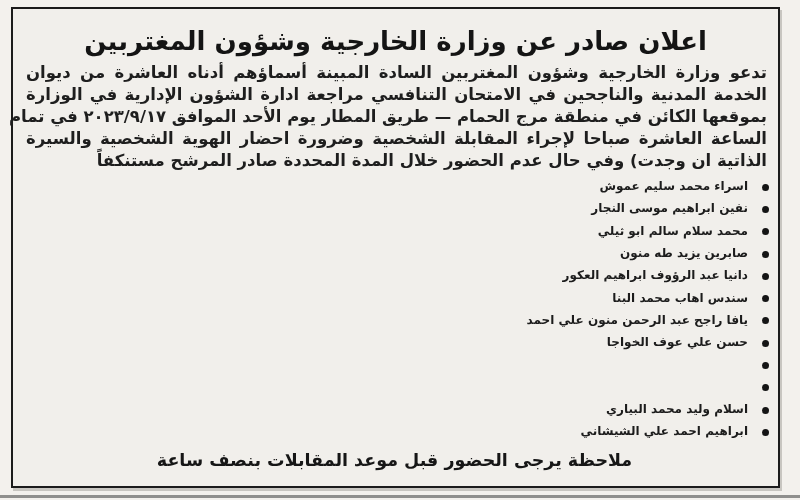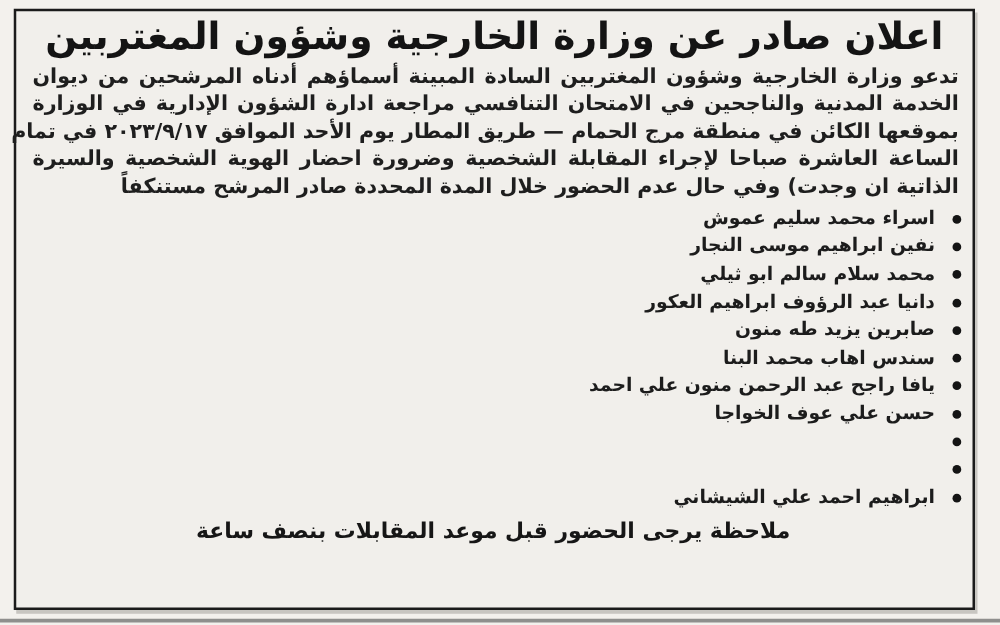--- a/index.html
+++ b/index.html
@@ -22,23 +22,23 @@
     left: 11px;
     top: 7px;
     width: 765px;
     height: 477px;
     border: 2.5px solid #1b1b1b;
     background: #f1efeb;
     box-shadow: 2px 3px 0 rgba(120,118,112,0.35);
     box-sizing: content-box;
   }
   .title {
-    margin: 4px 6px 0 6px;
+    margin: 16px 6px 0 6px;
     text-align: center;
-    font-size: 30px;
+    font-size: 26px;
     line-height: 33px;
     font-weight: 700;
     color: #141414;
     white-space: nowrap;
   }
   .body-text {
     margin: 4px 11px 0 13px;
     color: #1e1e1e;
   }
   .body-text .line {
@@ -66,21 +66,21 @@
   .bullet {
     flex: 0 0 auto;
     width: 7px;
     height: 7px;
     border-radius: 50%;
     background: #141414;
     margin-left: 14px;
     margin-top: 2px;
   }
   .name {
-    font-size: 15px;
+    font-size: 12px;
     font-weight: 700;
     white-space: nowrap;
   }
   .note {
     margin: 7px 2px 0 0;
     text-align: center;
     font-size: 17.5px;
     font-weight: 700;
     color: #161616;
     white-space: nowrap;
@@ -96,21 +96,21 @@
 </style>
 </head>
 <body>
 
 <div class="page" dir="rtl" lang="ar">
   <div class="frame">
 
     <div class="title">اعلان صادر عن وزارة الخارجية وشؤون المغتربين</div>
 
     <div class="body-text">
-      <div class="line">تدعو وزارة الخارجية وشؤون المغتربين السادة المبينة أسماؤهم أدناه المرشحين من ديوان</div>
+      <div class="line">تدعو وزارة الخارجية وشؤون المغتربين السادة المبينة أسماؤهم أدناه العاشرة من ديوان</div>
       <div class="line">الخدمة المدنية والناجحين في الامتحان التنافسي مراجعة ادارة الشؤون الإدارية في الوزارة</div>
       <div class="line">بموقعها الكائن في منطقة مرج الحمام — طريق المطار يوم الأحد الموافق ٢٠٢٣/٩/١٧ في تمام</div>
       <div class="line">الساعة العاشرة صباحا لإجراء المقابلة الشخصية وضرورة احضار الهوية الشخصية والسيرة</div>
       <div class="line last">الذاتية ان وجدت) وفي حال عدم الحضور خلال المدة المحددة صادر المرشح مستنكفاً</div>
     </div>
 
     <ul class="names">
       <li>
           <span class="bullet"></span>
           <span class="name">اسراء محمد سليم عموش</span>
@@ -118,25 +118,25 @@
       <li>
           <span class="bullet"></span>
           <span class="name">نفين ابراهيم موسى النجار</span>
         </li>
       <li>
           <span class="bullet"></span>
           <span class="name">محمد سلام سالم ابو ثيلي</span>
         </li>
       <li>
           <span class="bullet"></span>
-          <span class="name">دانيا عبد الرؤوف ابراهيم العكور</span>
+          <span class="name">صابرين يزيد طه منون</span>
         </li>
       <li>
           <span class="bullet"></span>
-          <span class="name">صابرين يزيد طه منون</span>
+          <span class="name">دانيا عبد الرؤوف ابراهيم العكور</span>
         </li>
       <li>
           <span class="bullet"></span>
           <span class="name">سندس اهاب محمد البنا</span>
         </li>
       <li>
           <span class="bullet"></span>
           <span class="name">يافا راجح عبد الرحمن منون علي احمد</span>
         </li>
       <li>
@@ -144,20 +144,24 @@
           <span class="name">حسن علي عوف الخواجا</span>
         </li>
       <li>
           <span class="bullet"></span>
         </li>
       <li>
           <span class="bullet"></span>
         </li>
       <li>
           <span class="bullet"></span>
+          <span class="name">اسلام وليد محمد البياري</span>
+        </li>
+      <li>
+          <span class="bullet"></span>
           <span class="name">ابراهيم احمد علي الشيشاني</span>
         </li>
     </ul>
 
     <div class="note">ملاحظة يرجى الحضور قبل موعد المقابلات بنصف ساعة</div>
   </div>
 
   <div class="scan-shadow"></div>
 </div>
 

